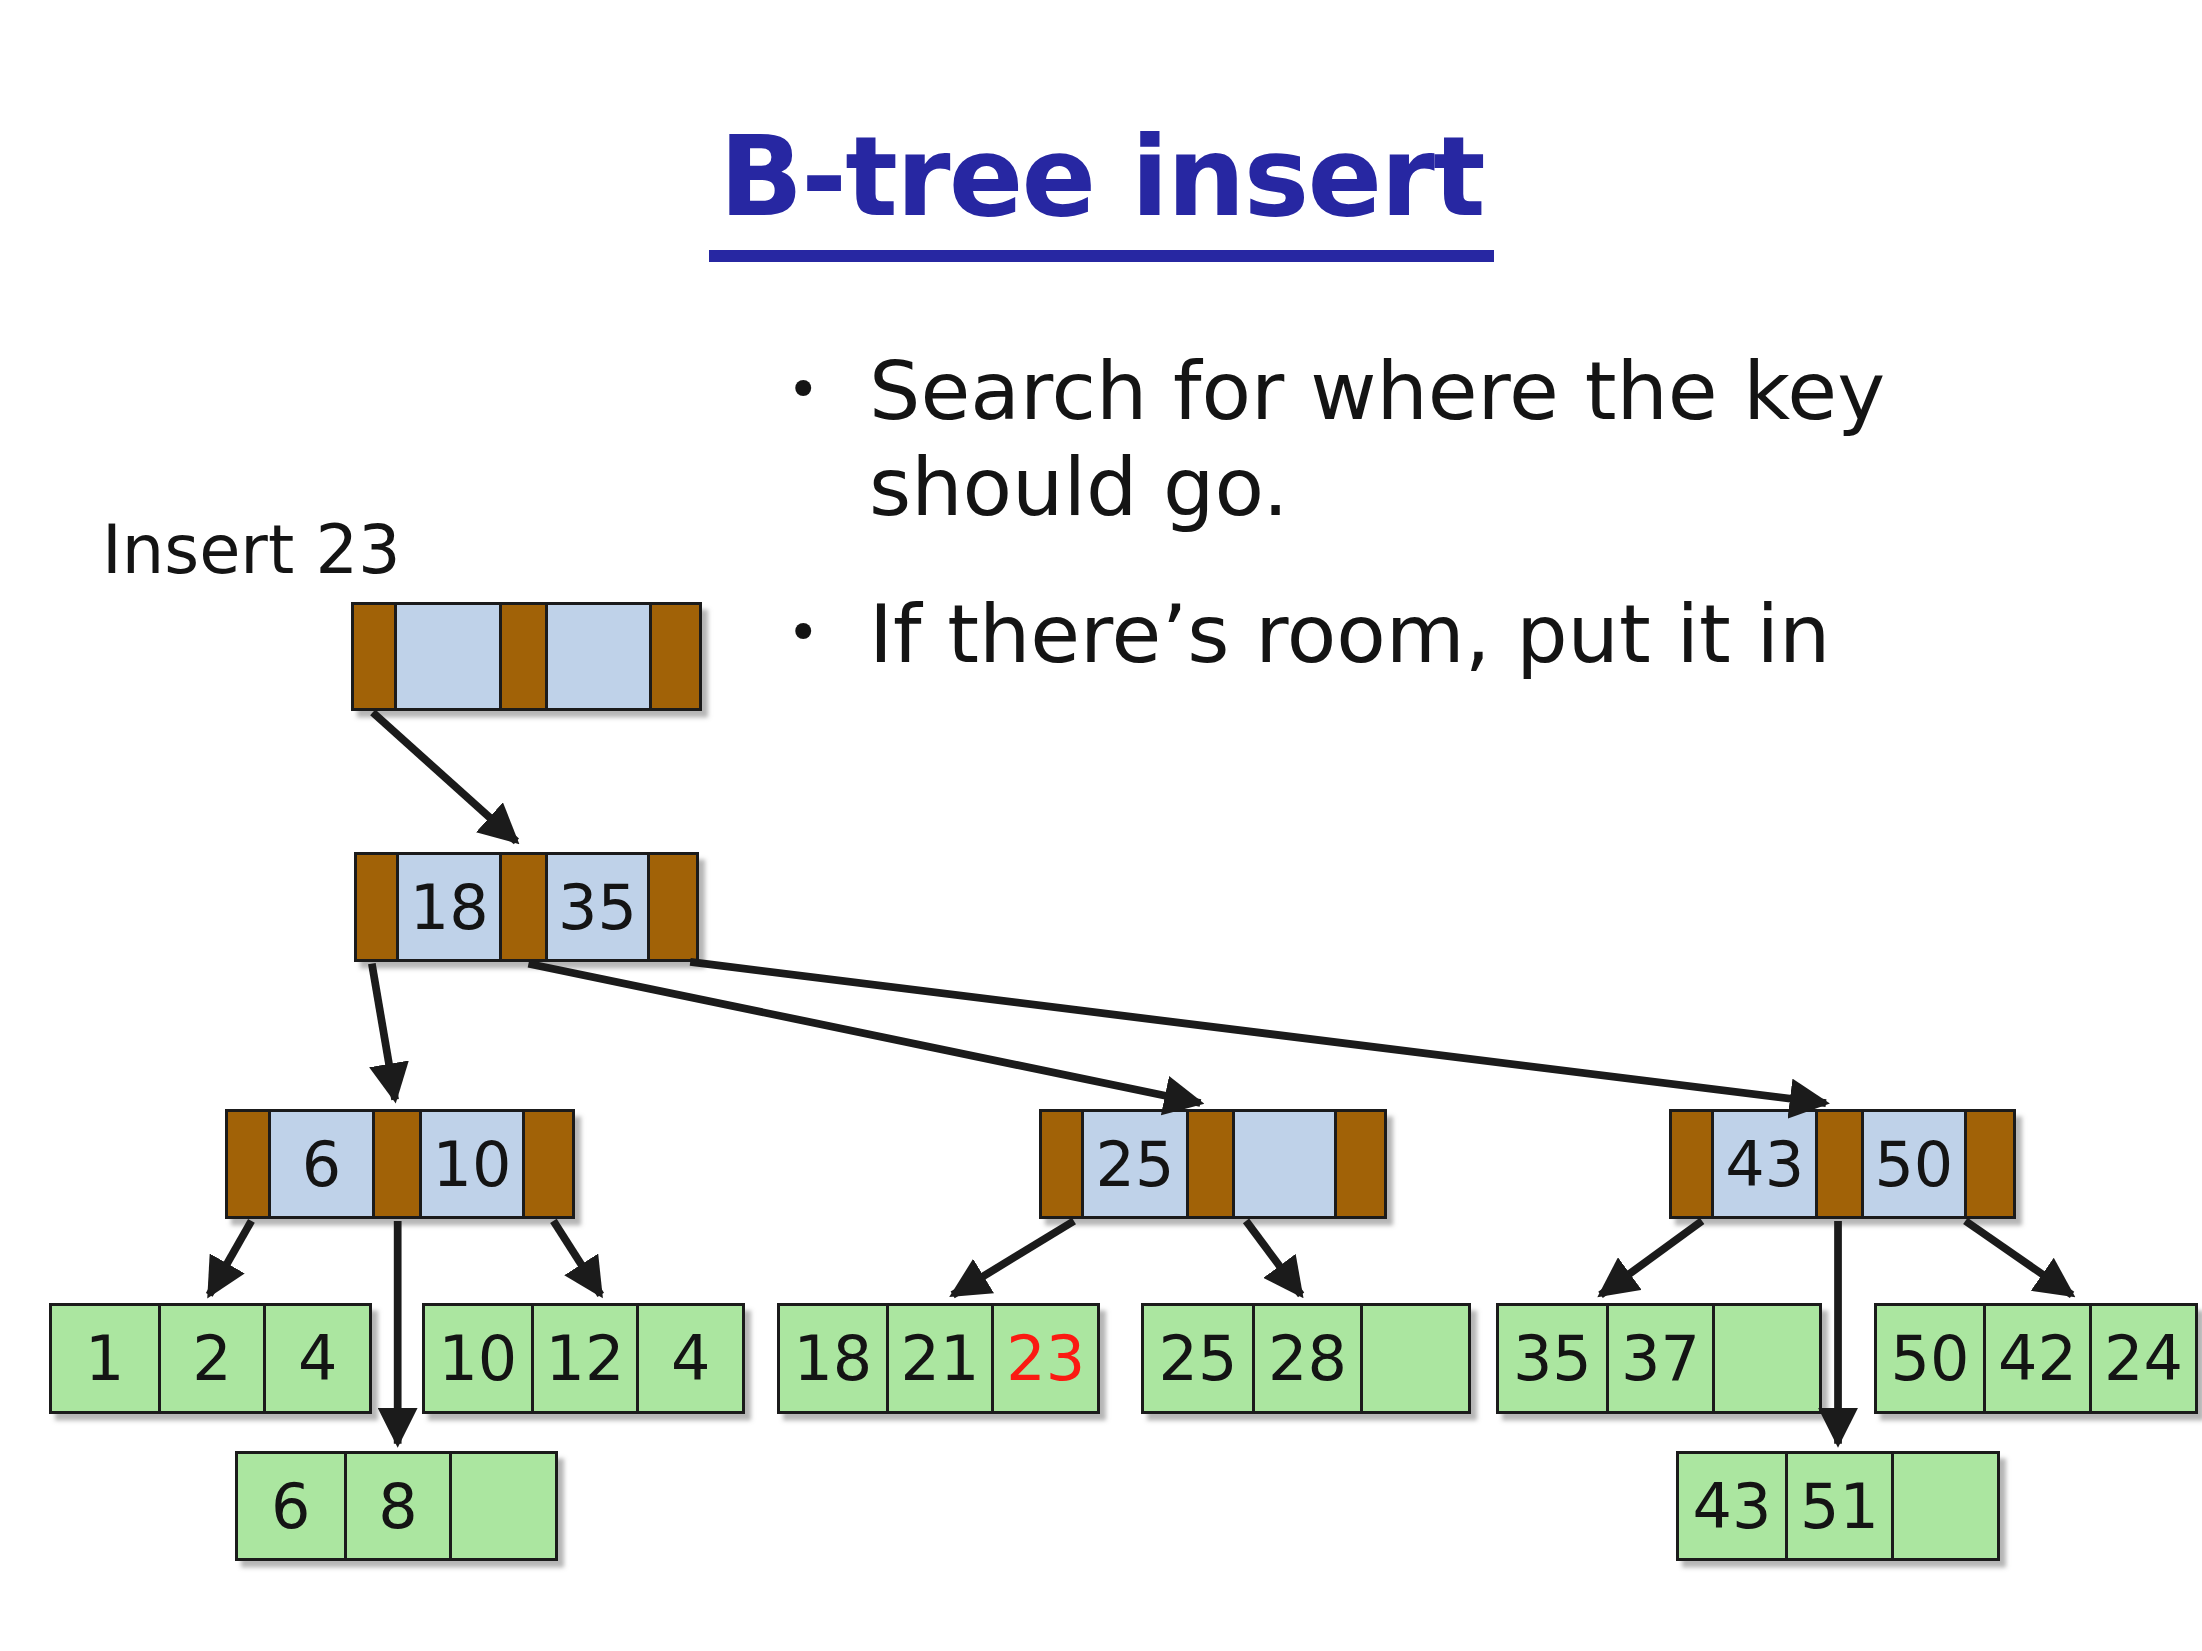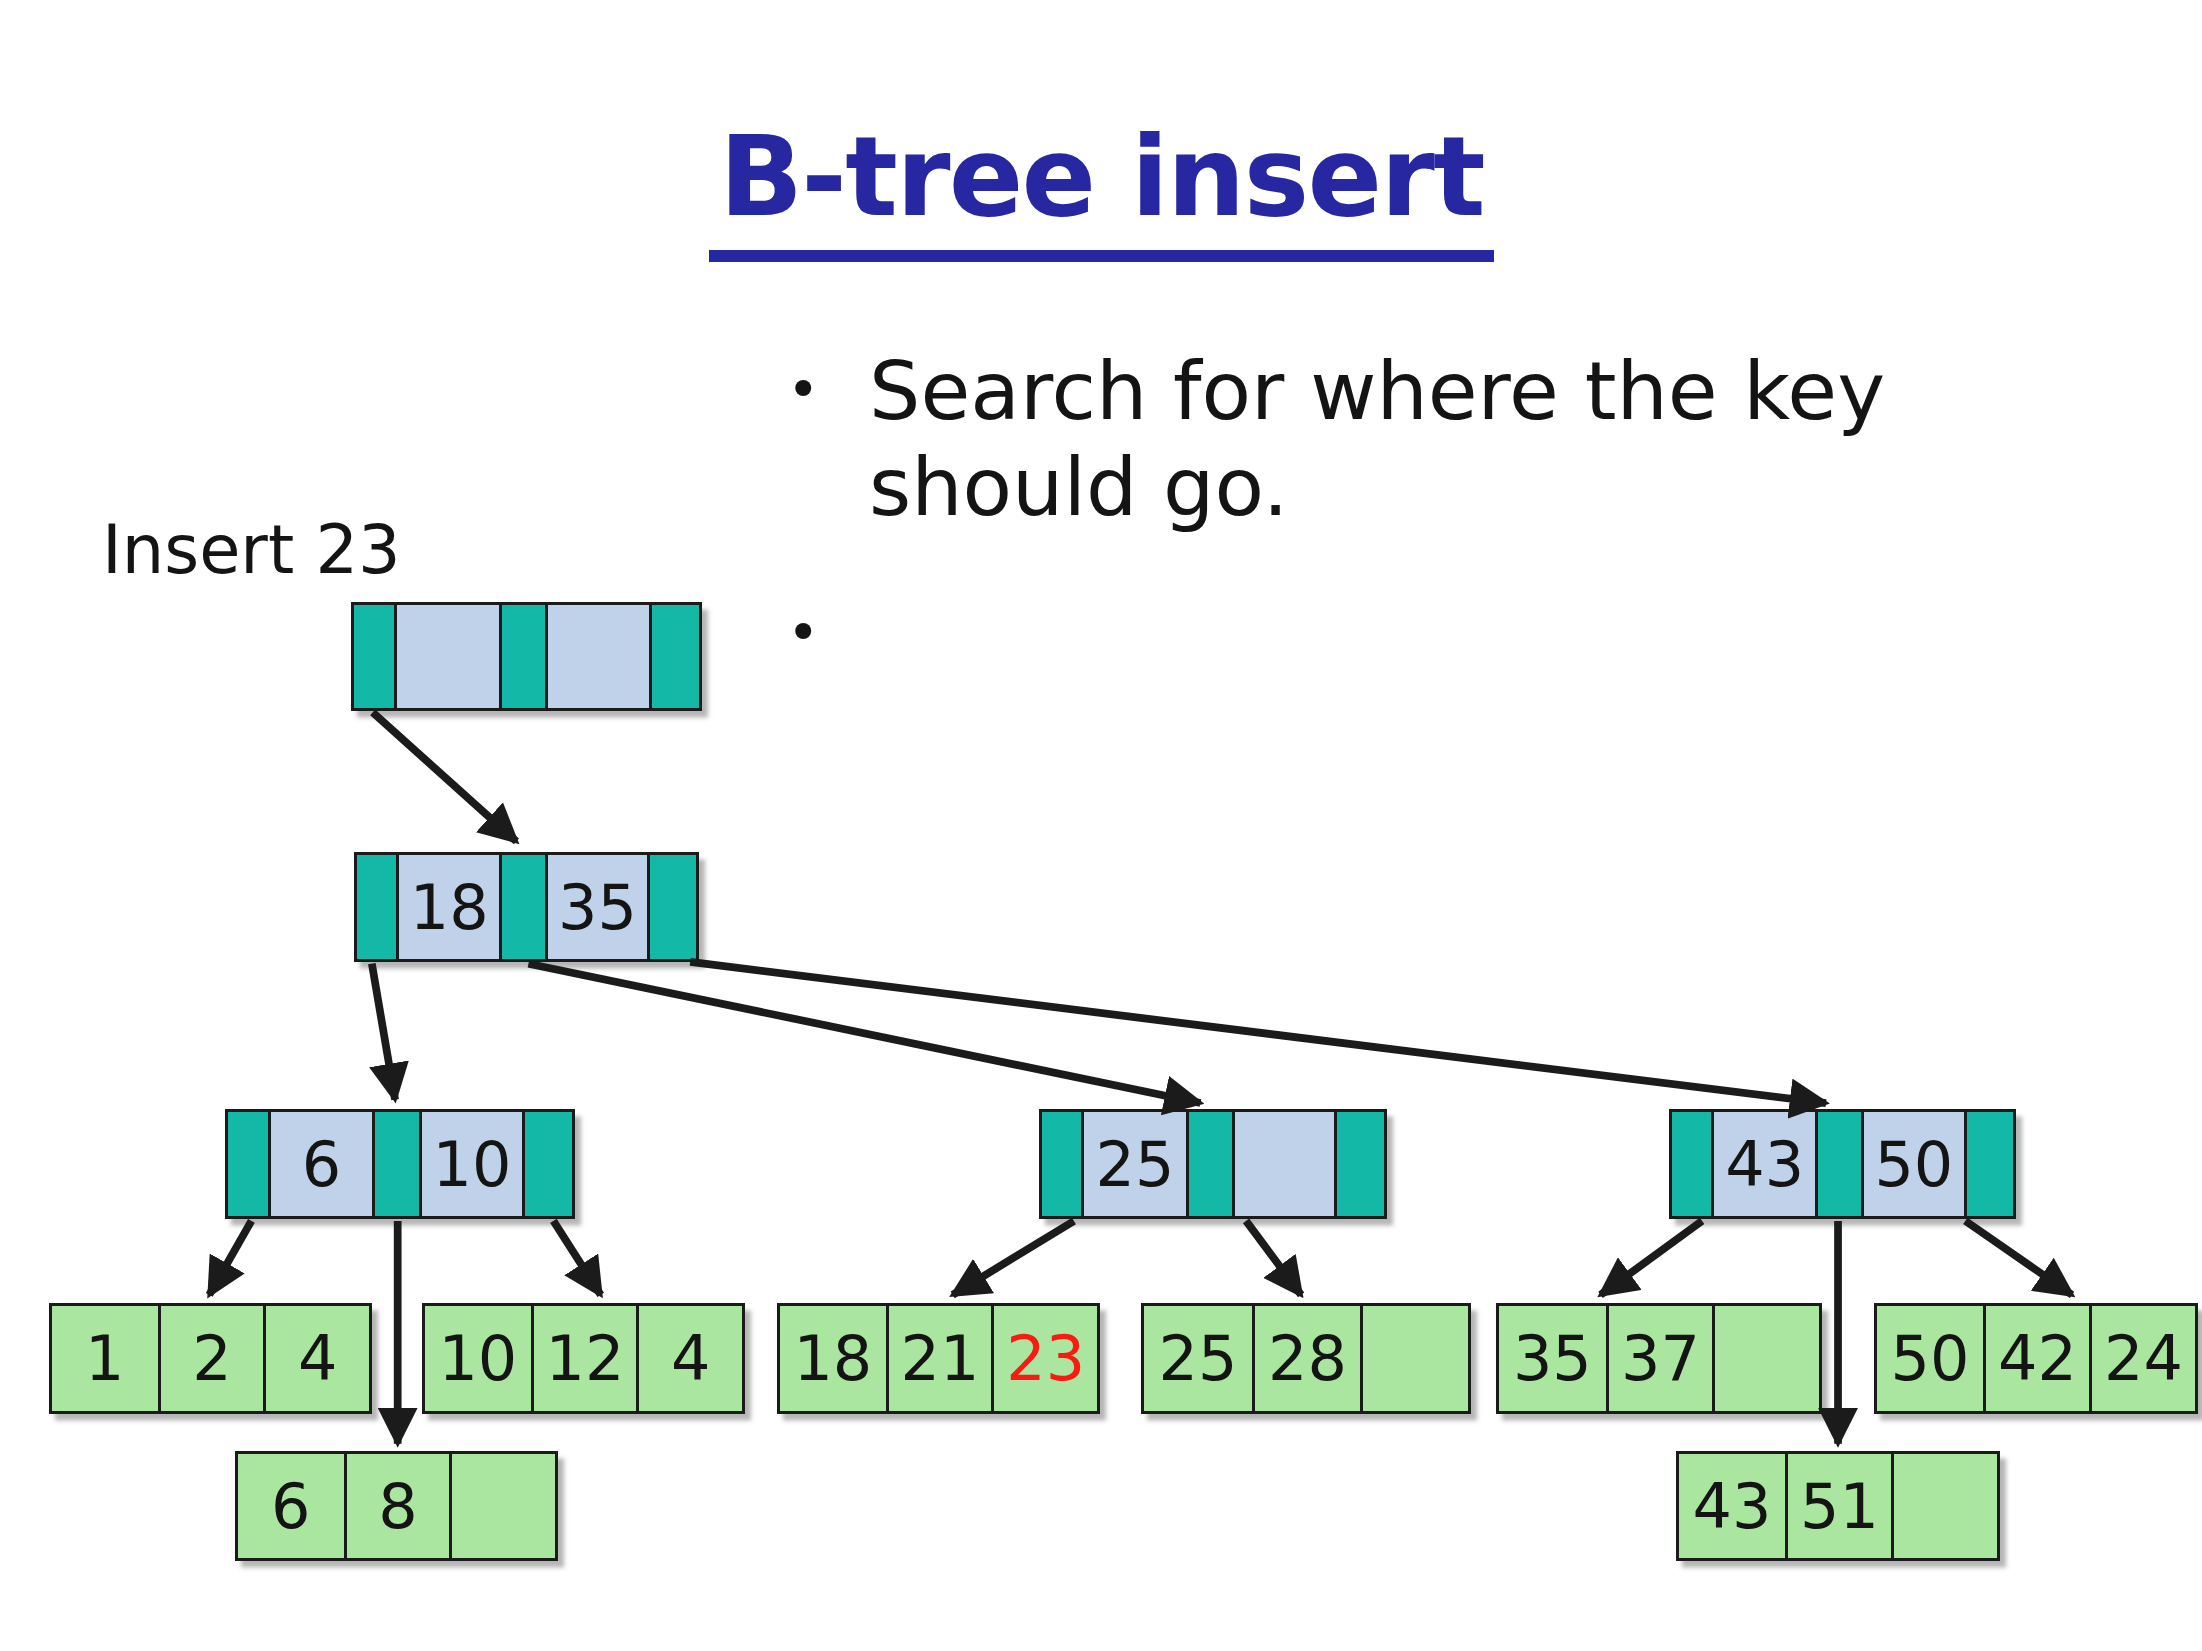--- a/index.html
+++ b/index.html
@@ -17,21 +17,21 @@
     position:absolute;left:787px;top:344px;width:1230px;
     color:var(--body_text);font-size:81px;line-height:1.18;
   }
   .bullet{display:flex;margin-bottom:52px;}
   .dot{flex:0 0 82px;font-size:55px;padding-top:13.8px;color:var(--body_text);}
   .insert-label{
     position:absolute;left:102px;top:511px;font-size:67px;color:var(--body_text);
   }
   .box{
     position:absolute;display:flex;box-sizing:border-box;
-    border:3.4px solid var(--line);background:#14b8a6;
+    border:3.4px solid var(--line);background:#a16207;
     box-shadow:6px 6.9px 4.3px rgba(110,110,110,.5);
   }
   .c{
     height:100%;box-sizing:border-box;display:flex;align-items:center;justify-content:center;
     font-size:62px;color:var(--body_text);
   }
   .c+.c{border-left:3.4px solid var(--line);}
   .inode .c:nth-child(1){width:11.5%}
   .inode .c:nth-child(2){width:30.5%;background:var(--key_cell)}
   .inode .c:nth-child(3){width:13.5%}
@@ -49,20 +49,21 @@
   <span>B-tree insert</span>
 </div>
 
 <div class="bullets">
   <div class="bullet">
     <span class="dot">•</span>
     <span>Search for where the key should go.</span>
   </div>
   <div class="bullet">
     <span class="dot">•</span>
+    <span>If there’s room, put it in</span>
   </div>
 </div>
 
 <div class="insert-label">Insert 23</div>
 
 <div class="box inode" style="left:351px;top:602px;width:351px;height:109px">
   <div class="c p"></div>
   <div class="c k">
       <span></span>
     </div>

